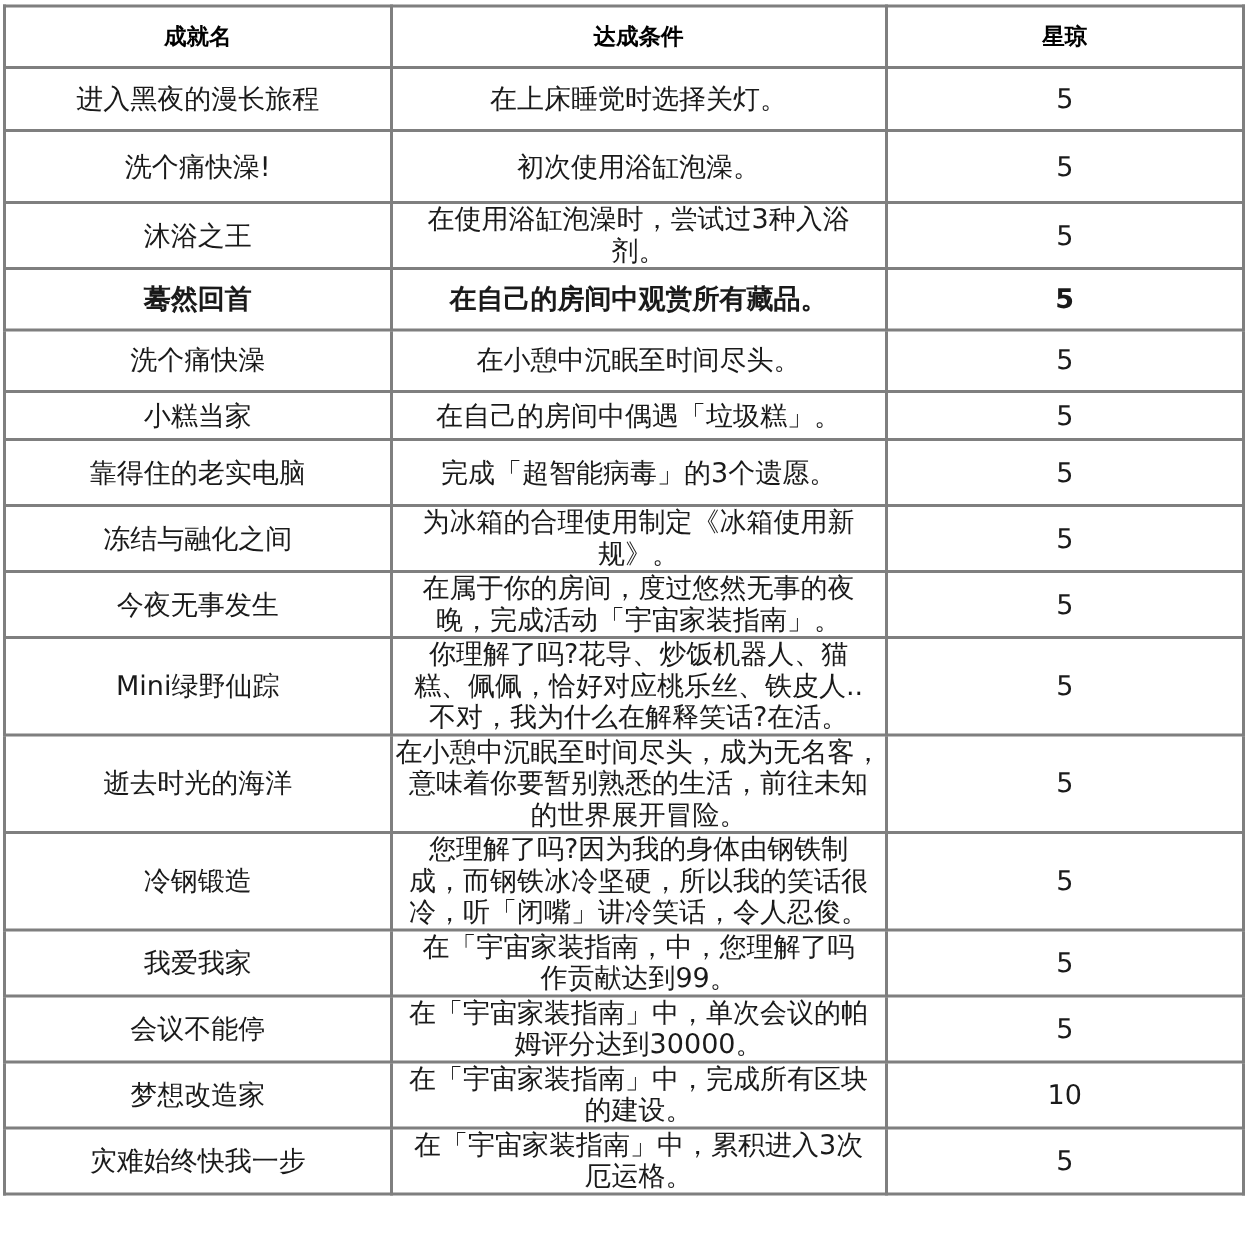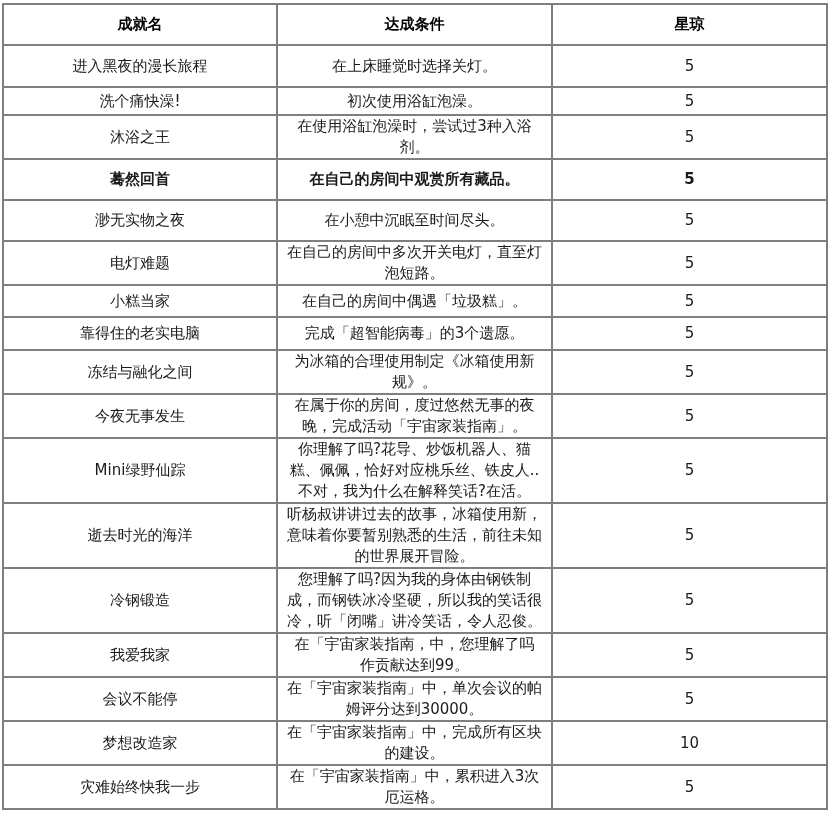--- a/index.html
+++ b/index.html
@@ -1,20 +1,20 @@
 <!DOCTYPE html>
 <html><head>
 <meta charset="utf-8">
 <style>
   html, body { margin:0; padding:0; background:#ffffff; }
   body { width:830px; height:830px; overflow:hidden; position:relative;
          font-family:"DejaVu Sans", "Liberation Sans", sans-serif; color:#1a1a1a; }
   table.ach { position:absolute; left:2px; top:3px; border-collapse:collapse; table-layout:fixed; }
   table.ach td, table.ach th { border:2px solid #7f7f7f; padding:0 2px; text-align:center; vertical-align:middle;
-         font-size:15px; line-height:21px; overflow:hidden; white-space:nowrap; }
+         font-size:18px; line-height:21px; overflow:hidden; white-space:nowrap; }
   table.ach th { font-weight:bold; font-size:15px; color:#000000; }
   col.c1 { width:274px; } col.c2 { width:275px; } col.c3 { width:275px; }
   .cond span { display:block; }
   .num { font-size:15px; }
 </style>
 </head>
 <body>
 
 <table class="ach">
   <colgroup>
@@ -30,21 +30,21 @@
     </tr>
   </thead>
   <tbody id="rows">
       <tr style="height: 42px;">
         <td>进入黑夜的漫长旅程</td>
         <td class="cond">
           <span>在上床睡觉时选择关灯。</span>
         </td>
         <td class="num">5</td>
       </tr>
-      <tr style="height: 28px;">
+      <tr style="height: 48px;">
         <td>洗个痛快澡!</td>
         <td class="cond">
           <span>初次使用浴缸泡澡。</span>
         </td>
         <td class="num">5</td>
       </tr>
       <tr style="height: 43px; border-radius: 17px;">
         <td>沐浴之王</td>
         <td class="cond">
           <span>在使用浴缸泡澡时，尝试过3种入浴</span>
@@ -53,42 +53,34 @@
         <td class="num">5</td>
       </tr>
       <tr style="height: 41px; font-weight: bold;">
         <td>蓦然回首</td>
         <td class="cond">
           <span>在自己的房间中观赏所有藏品。</span>
         </td>
         <td class="num">5</td>
       </tr>
       <tr style="height: 41px;">
-        <td>渺无实物之夜</td>
+        <td>洗个痛快澡</td>
         <td class="cond">
           <span>在小憩中沉眠至时间尽头。</span>
-        </td>
-        <td class="num">5</td>
-      </tr>
-      <tr style="height: 43px;">
-        <td>电灯难题</td>
-        <td class="cond">
-          <span>在自己的房间中多次开关电灯，直至灯</span>
-          <span>泡短路。</span>
         </td>
         <td class="num">5</td>
       </tr>
       <tr style="height: 32px;">
         <td>小糕当家</td>
         <td class="cond">
           <span>在自己的房间中偶遇「垃圾糕」。</span>
         </td>
         <td class="num">5</td>
       </tr>
-      <tr style="height: 33px;">
+      <tr style="height: 44px;">
         <td>靠得住的老实电脑</td>
         <td class="cond">
           <span>完成「超智能病毒」的3个遗愿。</span>
         </td>
         <td class="num">5</td>
       </tr>
       <tr style="height: 42px;">
         <td>冻结与融化之间</td>
         <td class="cond">
           <span>为冰箱的合理使用制定《冰箱使用新</span>
@@ -109,21 +101,21 @@
         <td class="cond">
           <span>你理解了吗?花导、炒饭机器人、猫</span>
           <span>糕、佩佩，恰好对应桃乐丝、铁皮人..</span>
           <span>不对，我为什么在解释笑话?在活。</span>
         </td>
         <td class="num">5</td>
       </tr>
       <tr style="height: 63px;">
         <td>逝去时光的海洋</td>
         <td class="cond">
-          <span>听杨叔讲讲过去的故事，冰箱使用新，</span>
+          <span>在小憩中沉眠至时间尽头，成为无名客，</span>
           <span>意味着你要暂别熟悉的生活，前往未知</span>
           <span>的世界展开冒险。</span>
         </td>
         <td class="num">5</td>
       </tr>
       <tr style="height: 64px;">
         <td>冷钢锻造</td>
         <td class="cond">
           <span>您理解了吗?因为我的身体由钢铁制</span>
           <span>成，而钢铁冰冷坚硬，所以我的笑话很</span>

